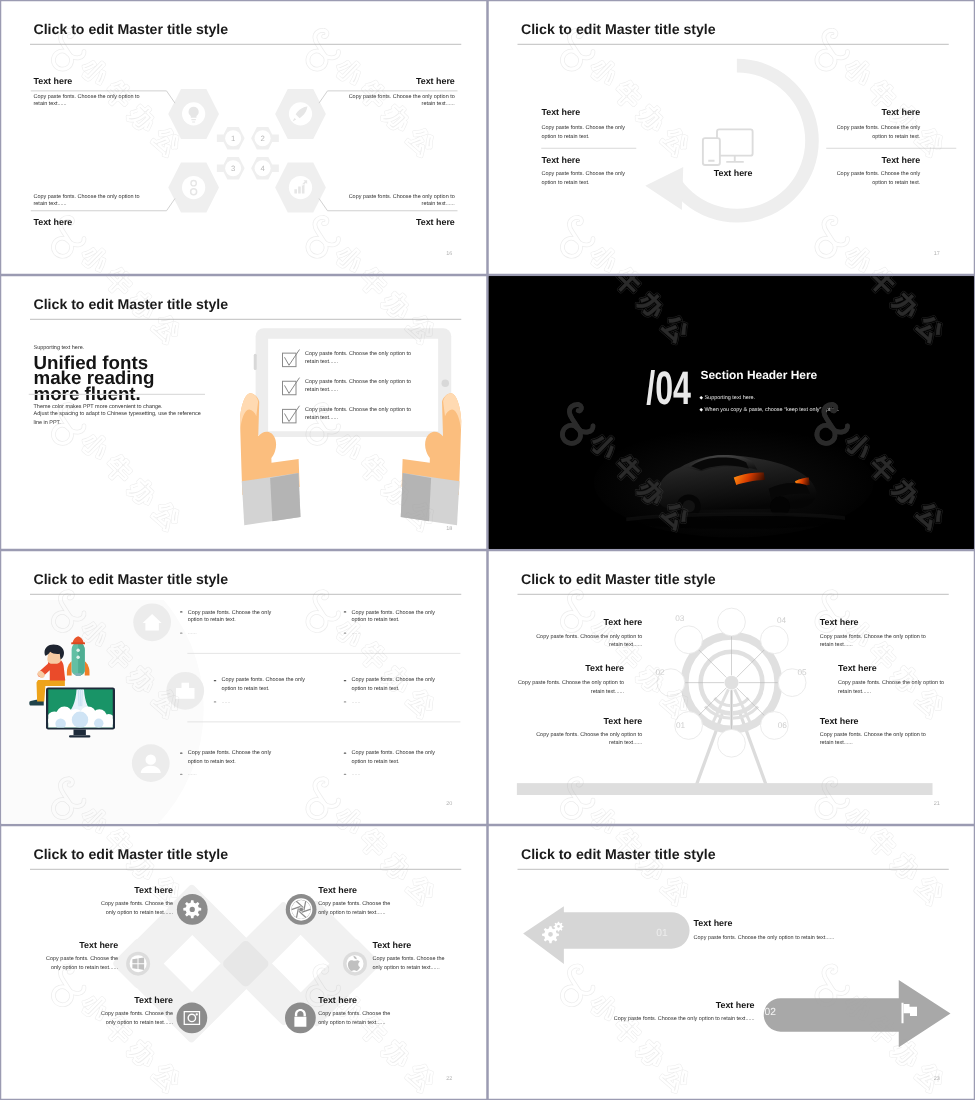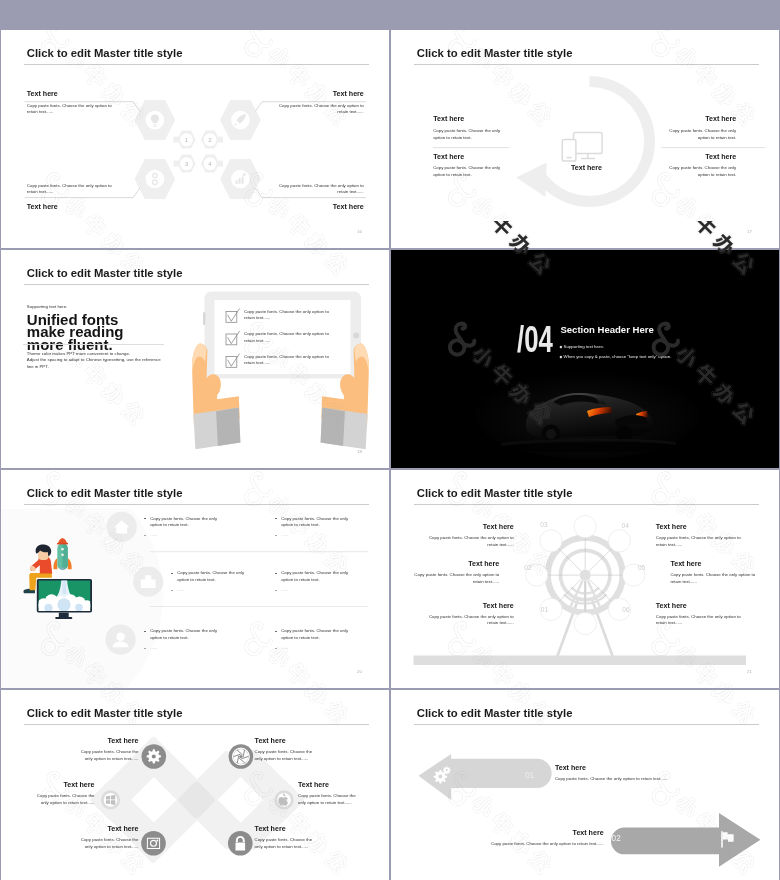--- a/index.html
+++ b/index.html
@@ -1,18 +1,18 @@
 <!DOCTYPE html>
 <html><head>
 <meta charset="utf-8">
 <style>
   html,body{margin:0;padding:0;}
   body{width:780px;height:880px;background:#ffffff;font-family:"Liberation Sans",sans-serif;overflow:hidden;}
   .grid{position:relative;width:780px;height:880px;background:#9b9bb2;}
-  .slide{position:absolute;width:388px;height:218px;background:#fff;overflow:hidden;margin-top:29px;}
+  .slide{position:absolute;width:388px;height:218px;background:#fff;overflow:hidden;}
   .s1{left:1px;top:1px;}
   .s2{left:391px;top:1px;}
   .s3{left:1px;top:221px;}
   .s4{left:391px;top:221px;background:#000;}
   .s5{left:1px;top:441px;}
   .s6{left:391px;top:441px;}
   .s7{left:1px;top:661px;}
   .s8{left:391px;top:661px;}
 
   .wm{position:absolute;left:0;top:0;width:780px;height:880px;pointer-events:none;z-index:9;}

